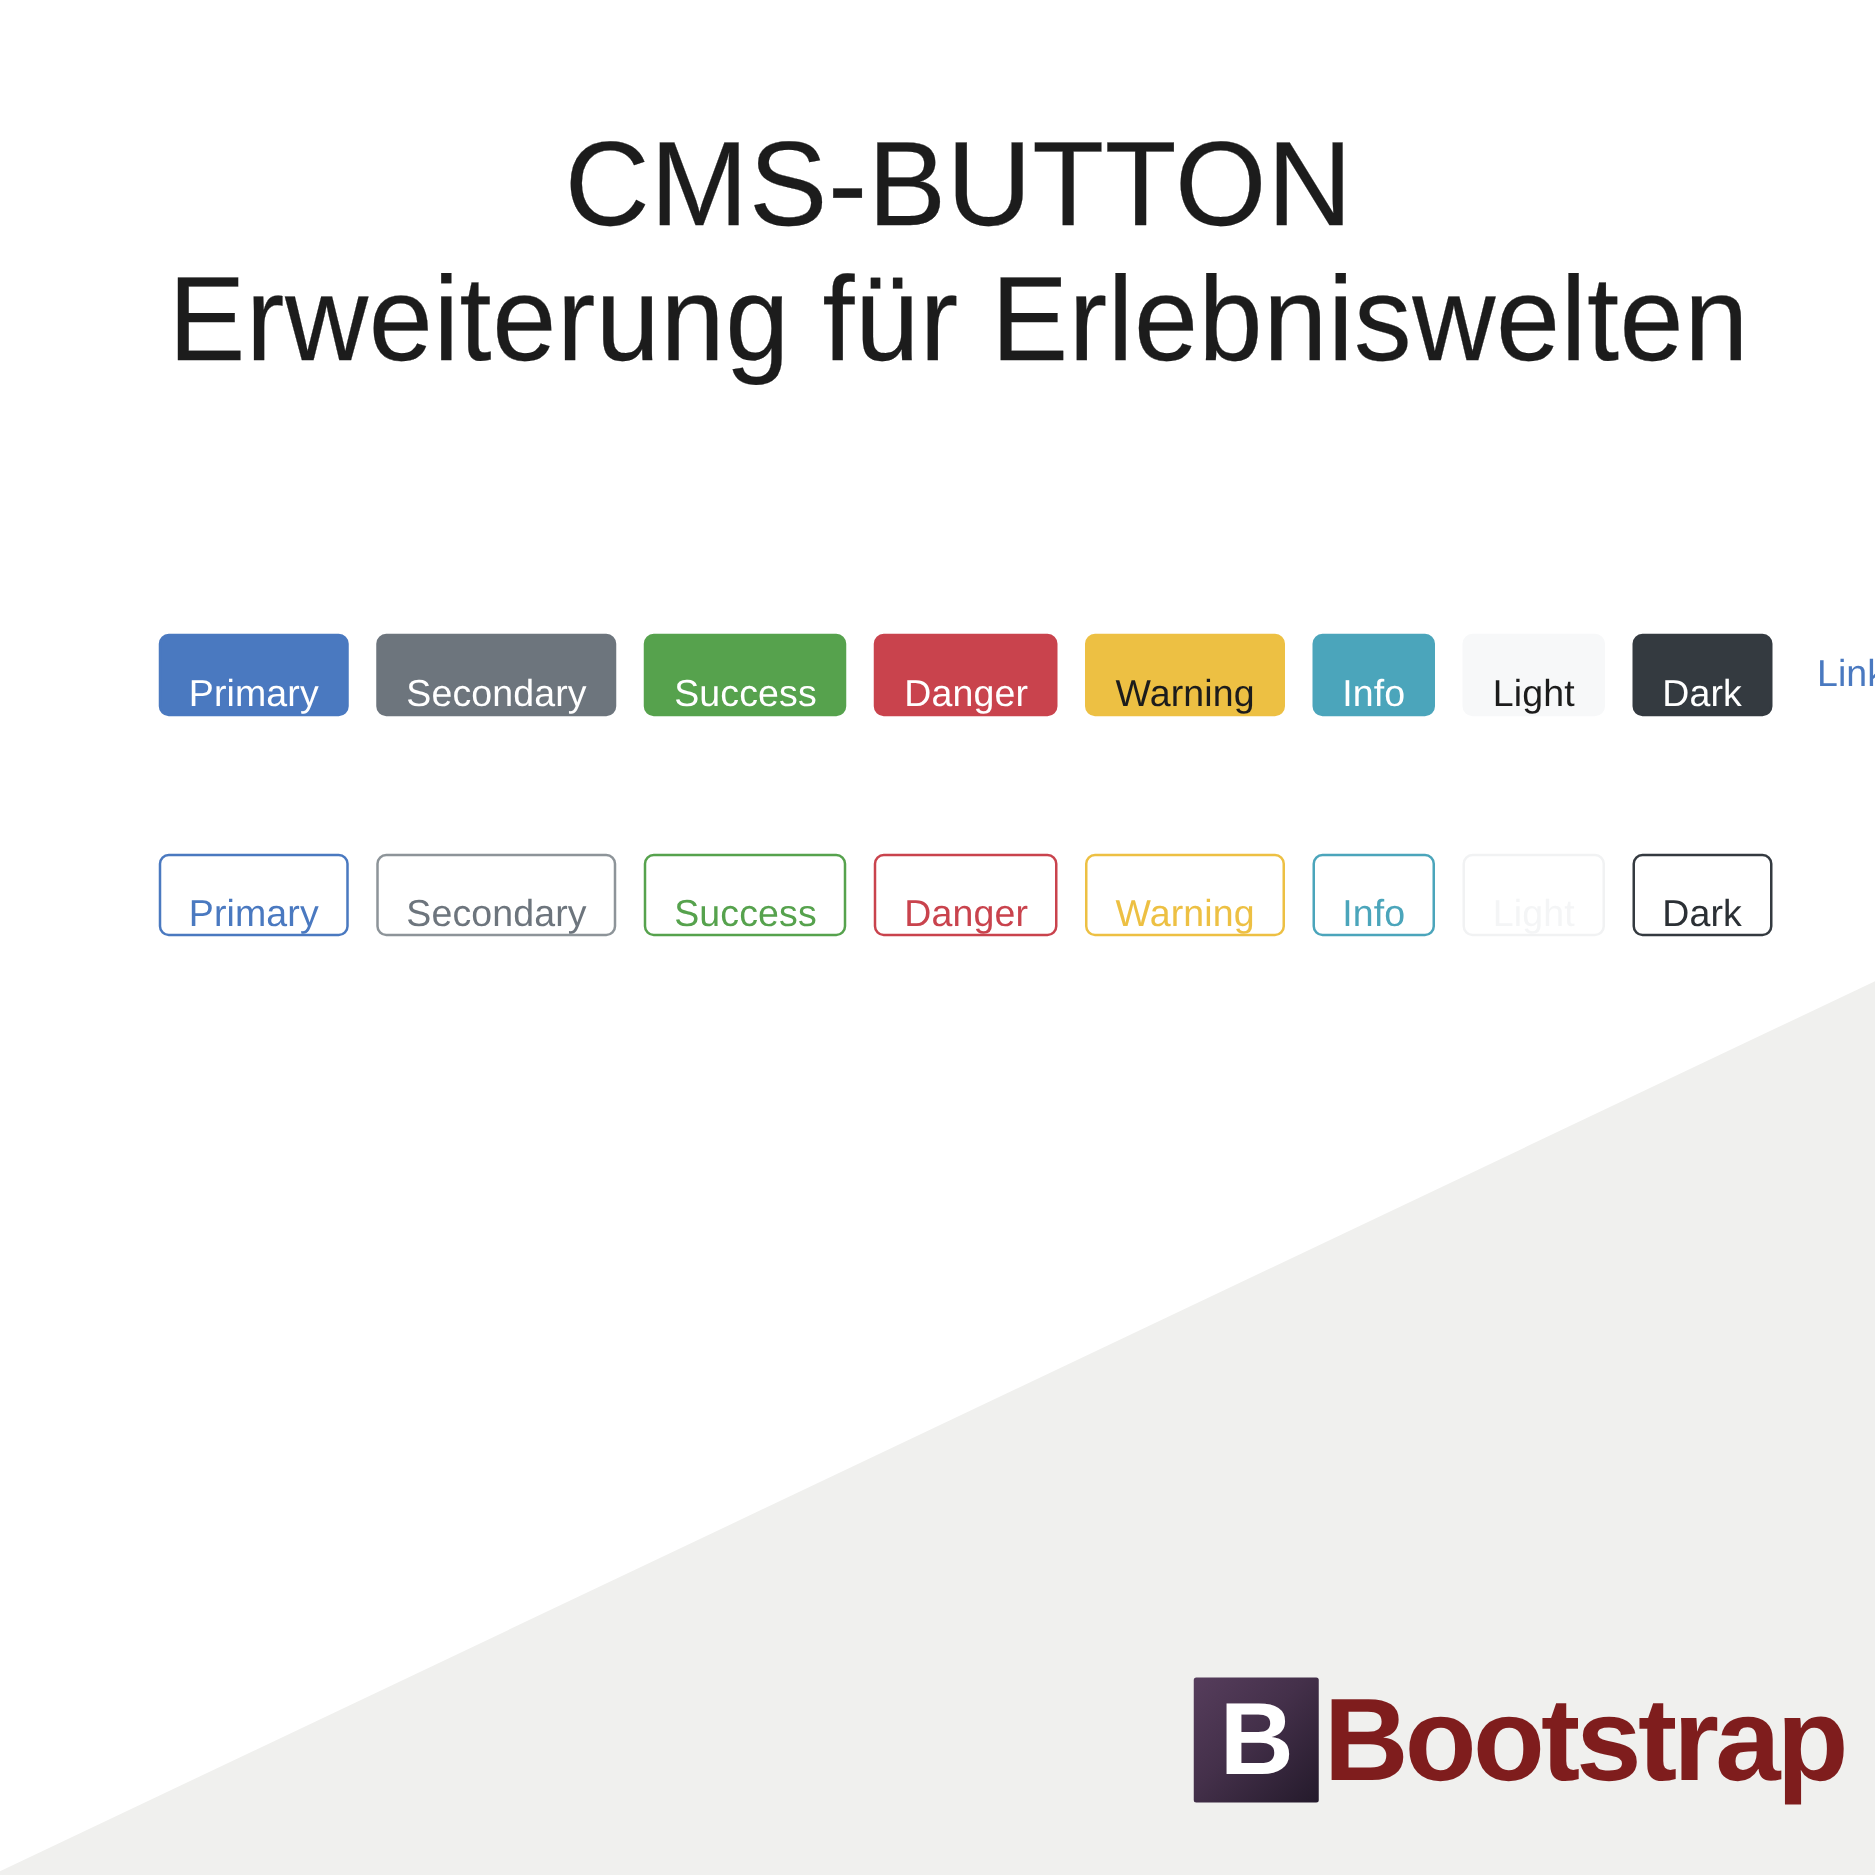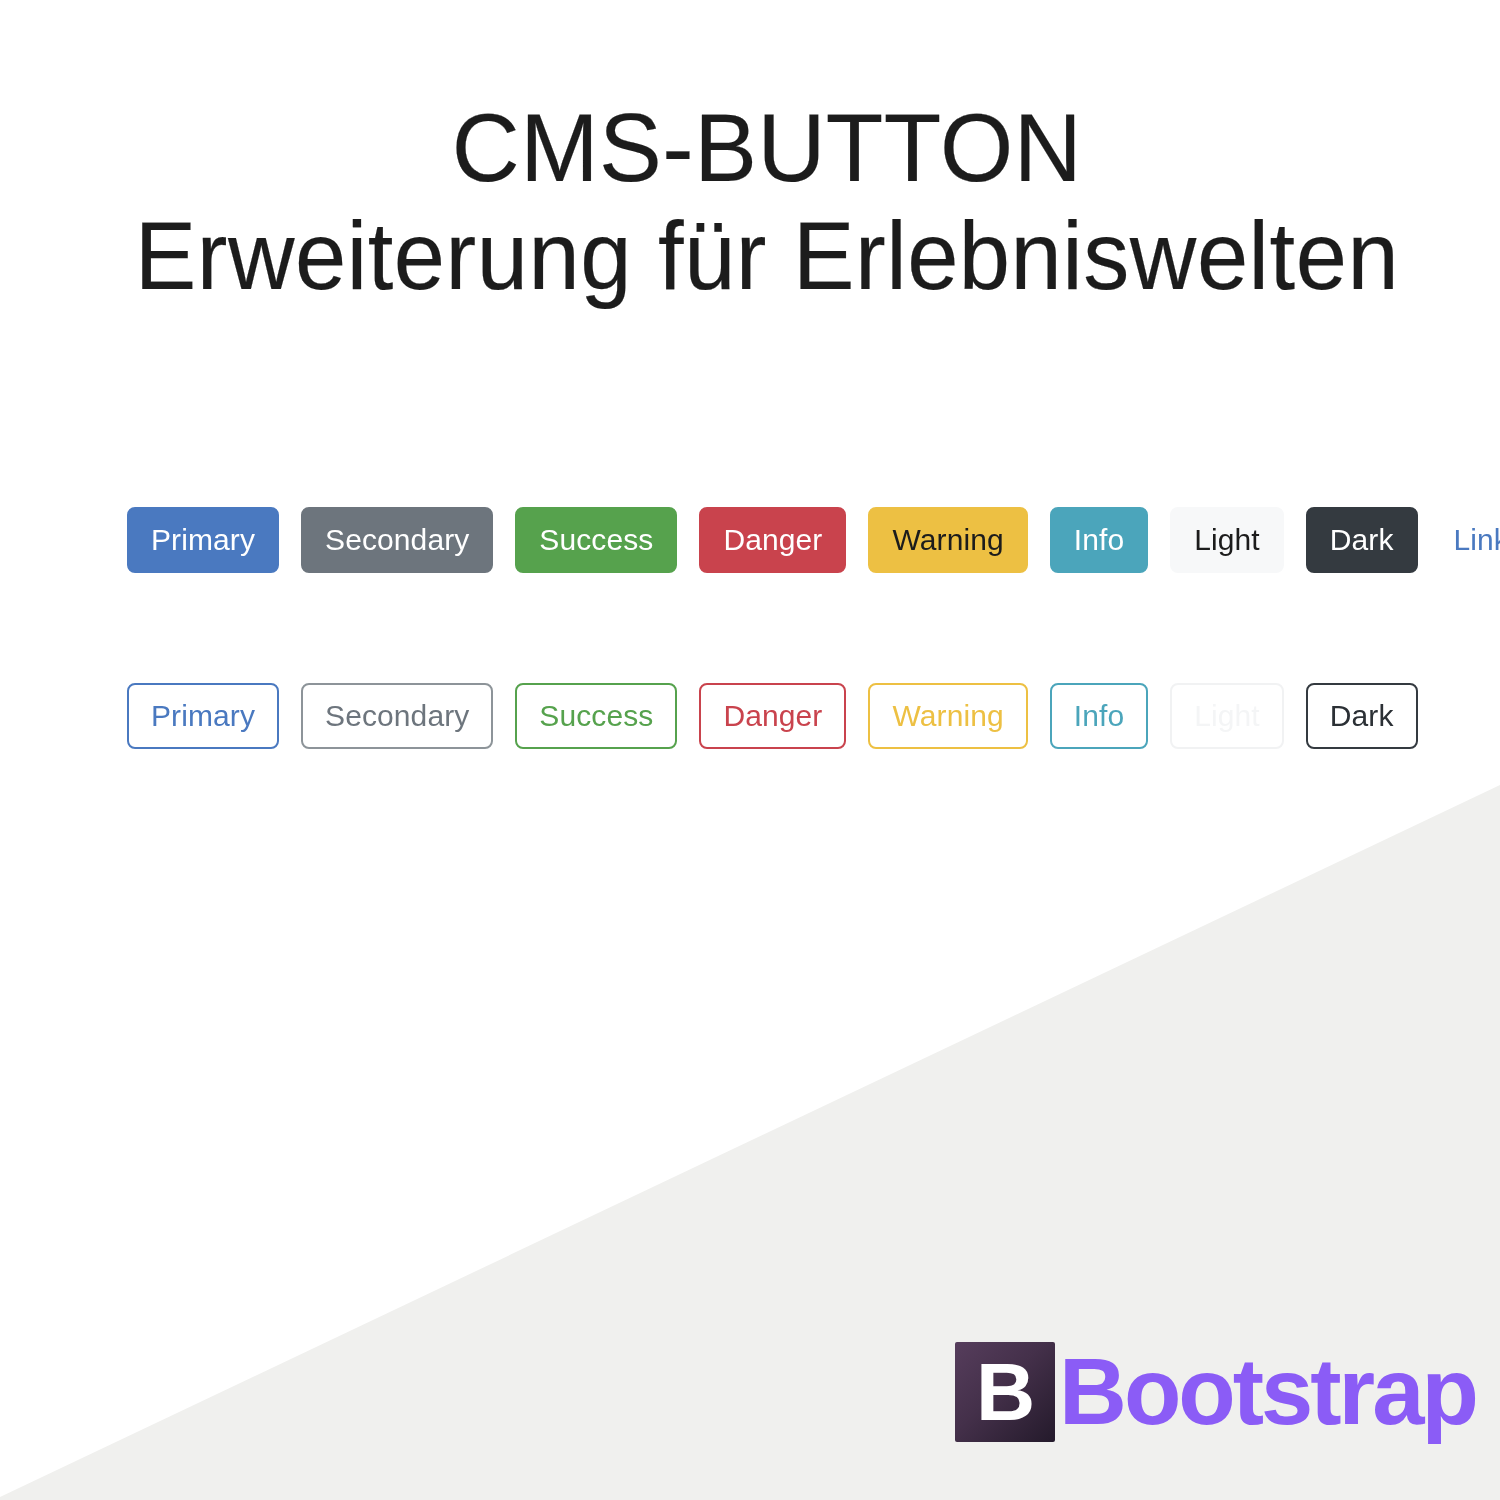--- a/index.html
+++ b/index.html
@@ -71,21 +71,21 @@
     display: flex;
     align-items: flex-start;
     gap: 0;
   }
   #btn-row-solid { top: 507px; }
   #btn-row-outline { top: 683px; }
 
   .btn {
     box-sizing: border-box;
     height: 66px;
-    padding: 0 22px;
+    padding: 16px 22px;
     margin-right: 22px;
     border-radius: 8px;
     border: 2px solid transparent;
     font-family: "Liberation Sans", sans-serif;
     font-size: 30px;
     line-height: 62px;
     font-weight: 400;
     white-space: nowrap;
     text-align: center;
     cursor: pointer;
@@ -149,21 +149,21 @@
     align-items: center;
     justify-content: center;
     color: #ffffff;
     font-family: "Liberation Sans", sans-serif;
     font-weight: bold;
     font-size: 82px;
     line-height: 82px;
     letter-spacing: -1px;
   }
   #bootstrap-wordmark {
-    color: #8b5cf6;
+    color: #7f1d1d;
     font-family: "Liberation Sans", sans-serif;
     font-weight: bold;
     font-size: 94px;
     line-height: 100px;
     letter-spacing: -3px;
     margin-left: 4px;
   }
 </style>
 </head>
 <body>

